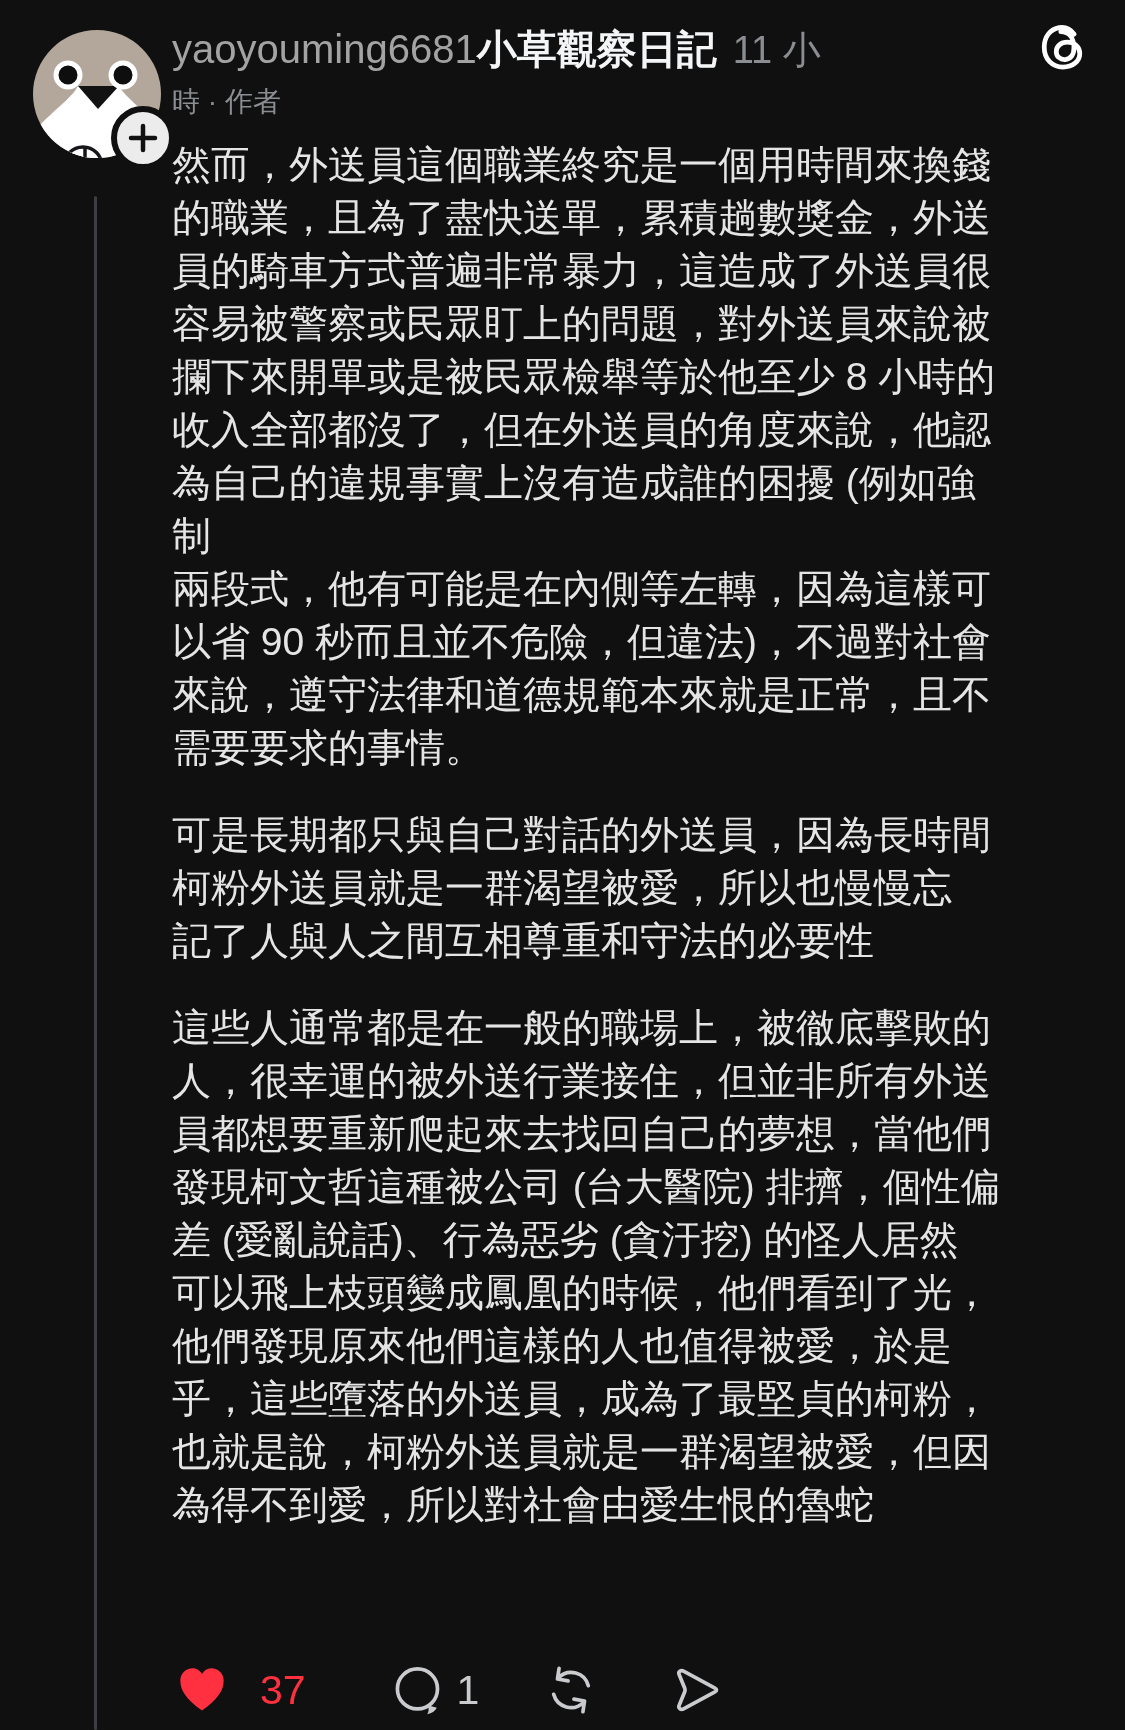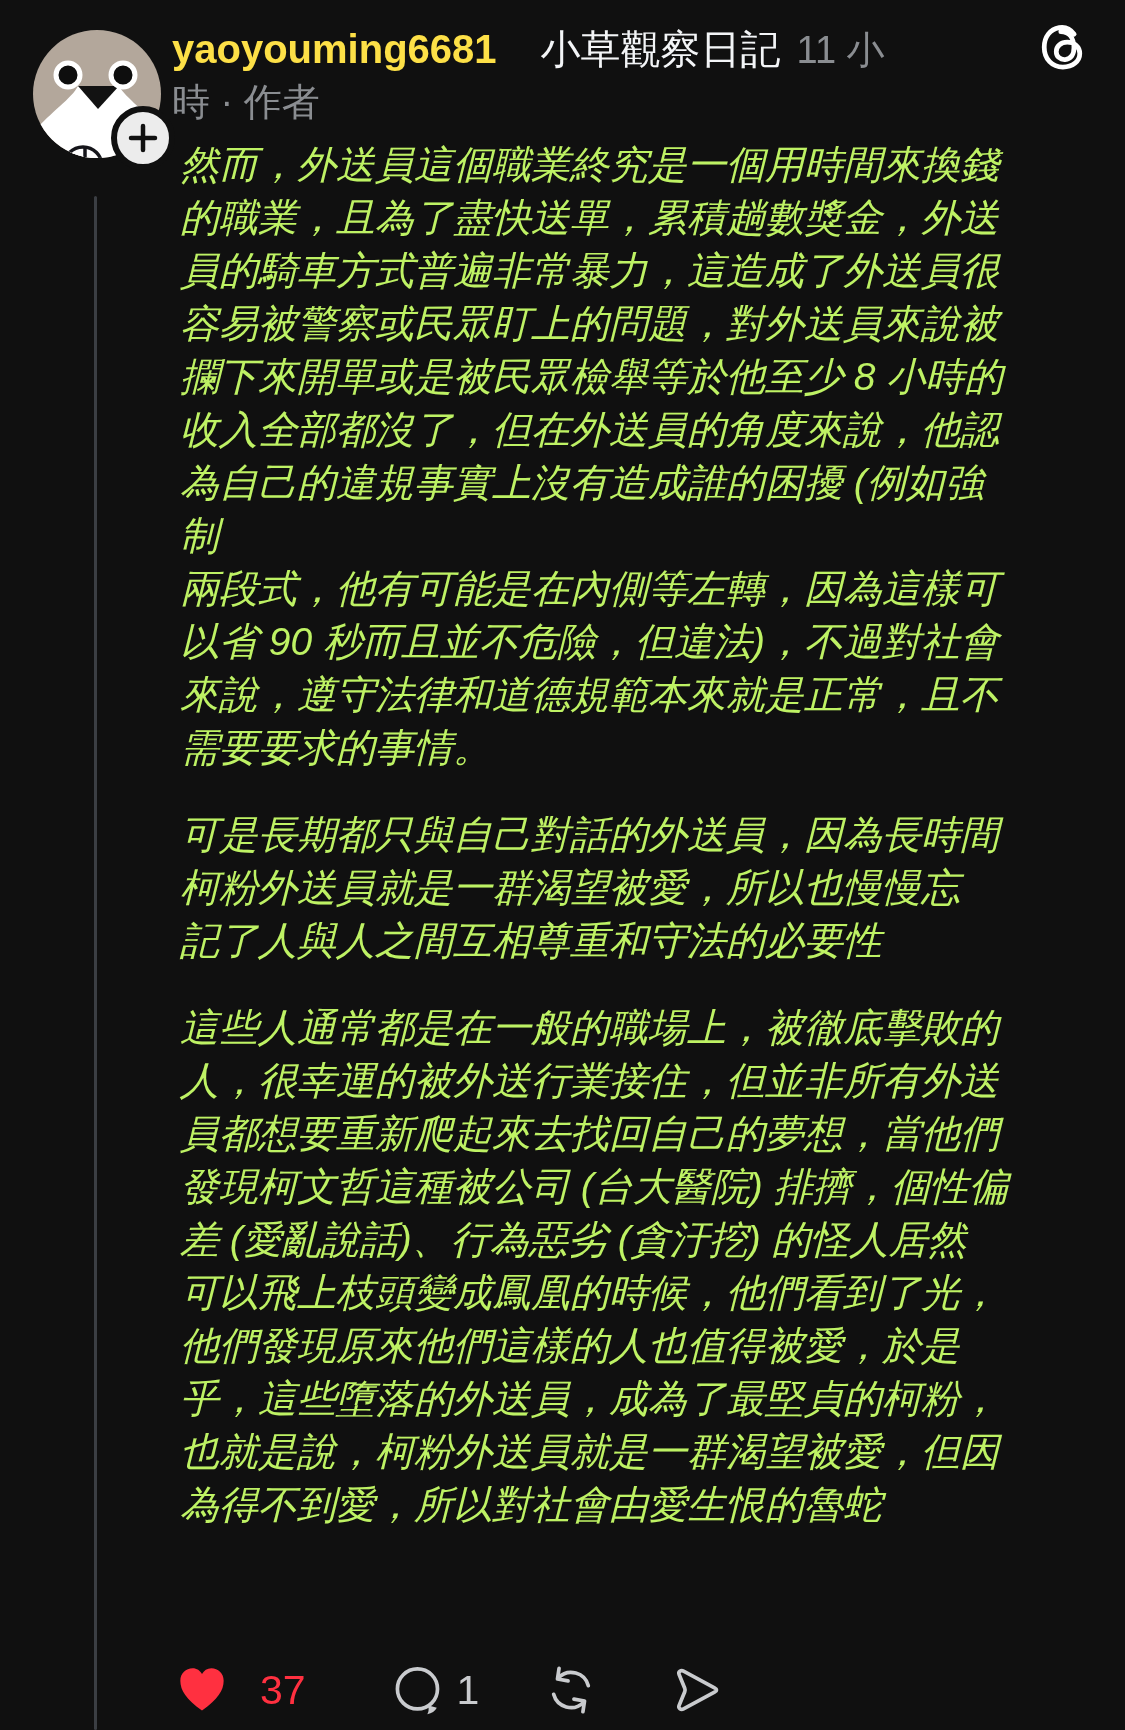--- a/index.html
+++ b/index.html
@@ -24,30 +24,30 @@
   .follow-badge{
     position:absolute;left:111px;top:106px;width:52px;height:52px;
     background:#ececec;border:6px solid #101010;border-radius:50%;
     display:flex;align-items:center;justify-content:center;box-sizing:content-box;
     cursor:pointer;
   }
 
   
   .header{position:absolute;left:172px;top:24px;width:840px;color:#f3f5f7;}
   .header-line1{display:flex;align-items:baseline;font-size:40px;line-height:50px;white-space:nowrap;}
-  .username{font-weight:700;color:#fde047;cursor:pointer;}
-  .topic{font-weight:400;color:#f3f5f7;margin-left:44px;cursor:pointer;}
+  .username{font-weight:400;color:#a3a3a3;cursor:pointer;}
+  .topic{font-weight:700;color:#f3f5f7;cursor:pointer;}
   .meta{color:#8a8d91;font-weight:400;}
   .meta-1{margin-left:16px;font-size:38px;}
-  .header-line2{font-size:38px;line-height:46px;margin-top:4px;}
+  .header-line2{font-size:28px;line-height:46px;margin-top:4px;}
 
   .threads-logo{position:absolute;left:1036px;top:20px;width:52px;height:56px;}
 
   
-  .body-text{position:absolute;left:180px;top:138px;width:840px;color:#bef264;font-style:italic;}
+  .body-text{position:absolute;left:172px;top:138px;width:840px;color:#e5e5e5;}
   .body-text p{
     margin:0 0 34px 0;
     font-size:39px;line-height:53px;
     white-space:pre-line;
     letter-spacing:0;
   }
   .body-text p:last-child{margin-bottom:16px;}
 
   
   .action-bar{

